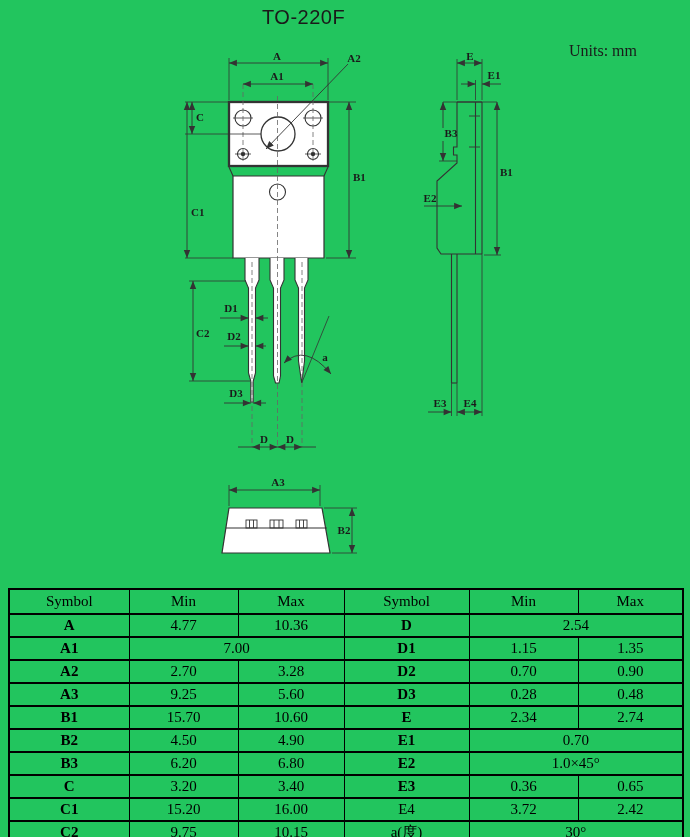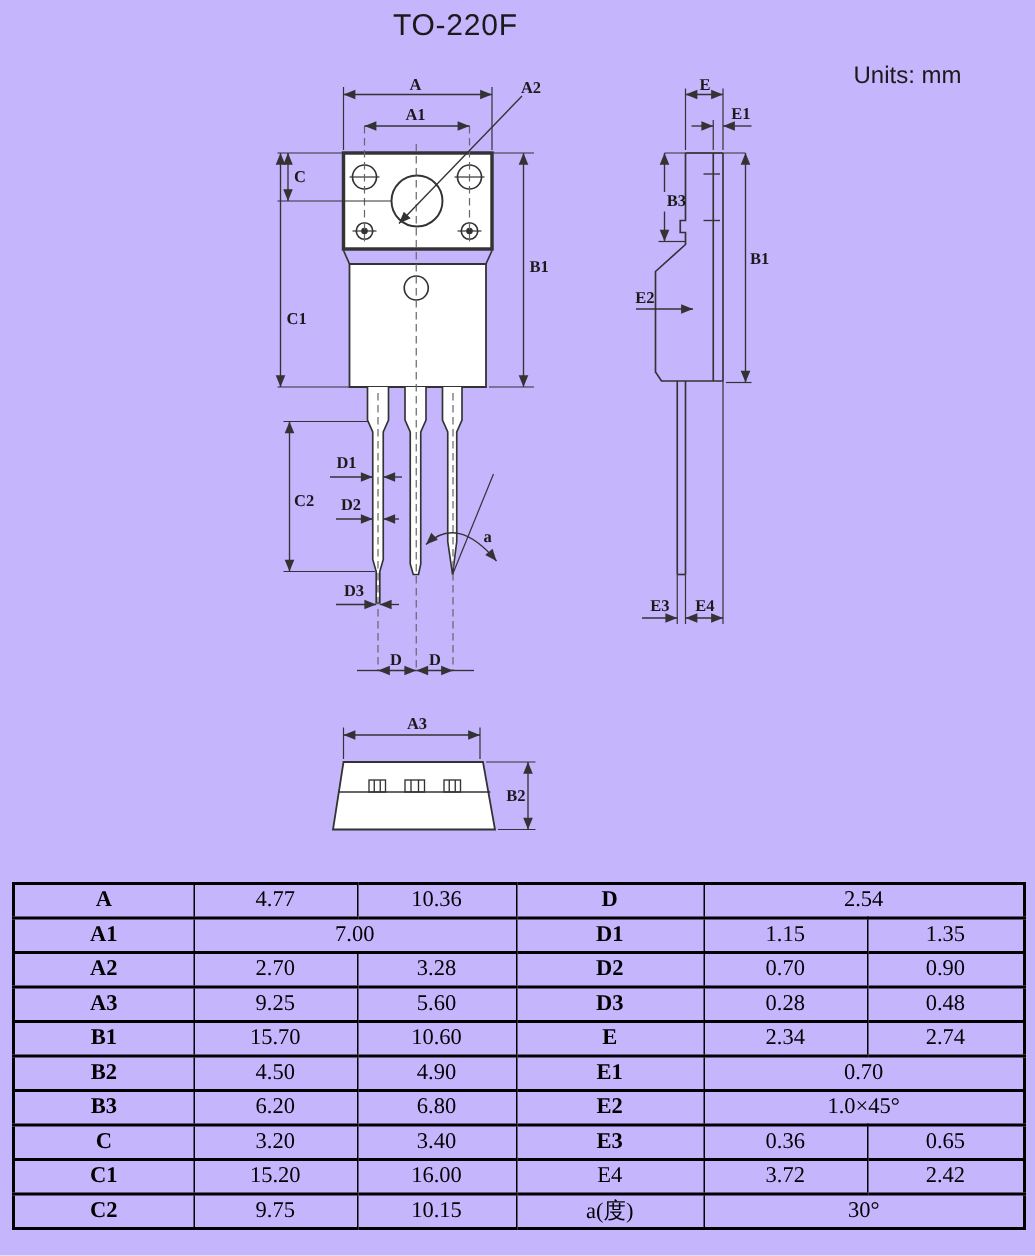--- a/index.html
+++ b/index.html
@@ -1,20 +1,20 @@
 <!DOCTYPE html>
 <html><head>
 <meta charset="utf-8">
 <style>
   html,body{margin:0;padding:0;background:#fff;}
-  .page{position:relative;width:690px;height:837px;background:#c4b5fd;overflow:hidden;
+  .page{position:relative;width:690px;height:837px;background:#22c55e;overflow:hidden;
         font-family:"Liberation Serif",serif;color:#000;}
   .title{position:absolute;left:262px;top:6px;font-family:"Liberation Sans",sans-serif;
          font-size:20px;color:#1a1a1a;letter-spacing:0.5px;}
-  .units{position:absolute;left:569px;top:42px;font-family:Liberation Sans, sans-serif;
+  .units{position:absolute;left:569px;top:42px;font-family:Liberation Serif, serif;
          font-size:16px;color:#1a1a1a;}
   svg text{font-family:"Liberation Serif",serif;font-weight:bold;font-size:11px;fill:#1a1a1a;}
   
   table.dims{position:absolute;left:8px;top:588px;width:674px;border-collapse:collapse;
              table-layout:fixed;font-family:"Liberation Serif",serif;font-size:15px;
              border:2px solid #000;}
   table.dims th, table.dims td{border-left:1px solid #000;border-right:1px solid #000;
              border-top:2px solid #000;border-bottom:2px solid #000;
              text-align:center;vertical-align:middle;padding:0;height:21px;
              font-weight:normal;overflow:hidden;white-space:nowrap;}
@@ -202,20 +202,28 @@
   <table class="dims">
     <colgroup>
       <col style="width:120px">
         <col style="width:109px">
         <col style="width:106px">
       <col style="width:125px">
         <col style="width:109px">
         <col style="width:105px">
     </colgroup>
     <tbody>
+        <tr class="hdr">
+      <th>Symbol</th>
+      <th>Min</th>
+      <th>Max</th>
+      <th>Symbol</th>
+      <th>Min</th>
+      <th>Max</th>
+    </tr>
     <tr>
       <td class="sym">A</td>
       <td>4.77</td>
       <td>10.36</td>
       <td class="sym">D</td>
       <td colspan="2">2.54</td>
     </tr>
     <tr>
       <td class="sym">A1</td>
       <td colspan="2">7.00</td>

